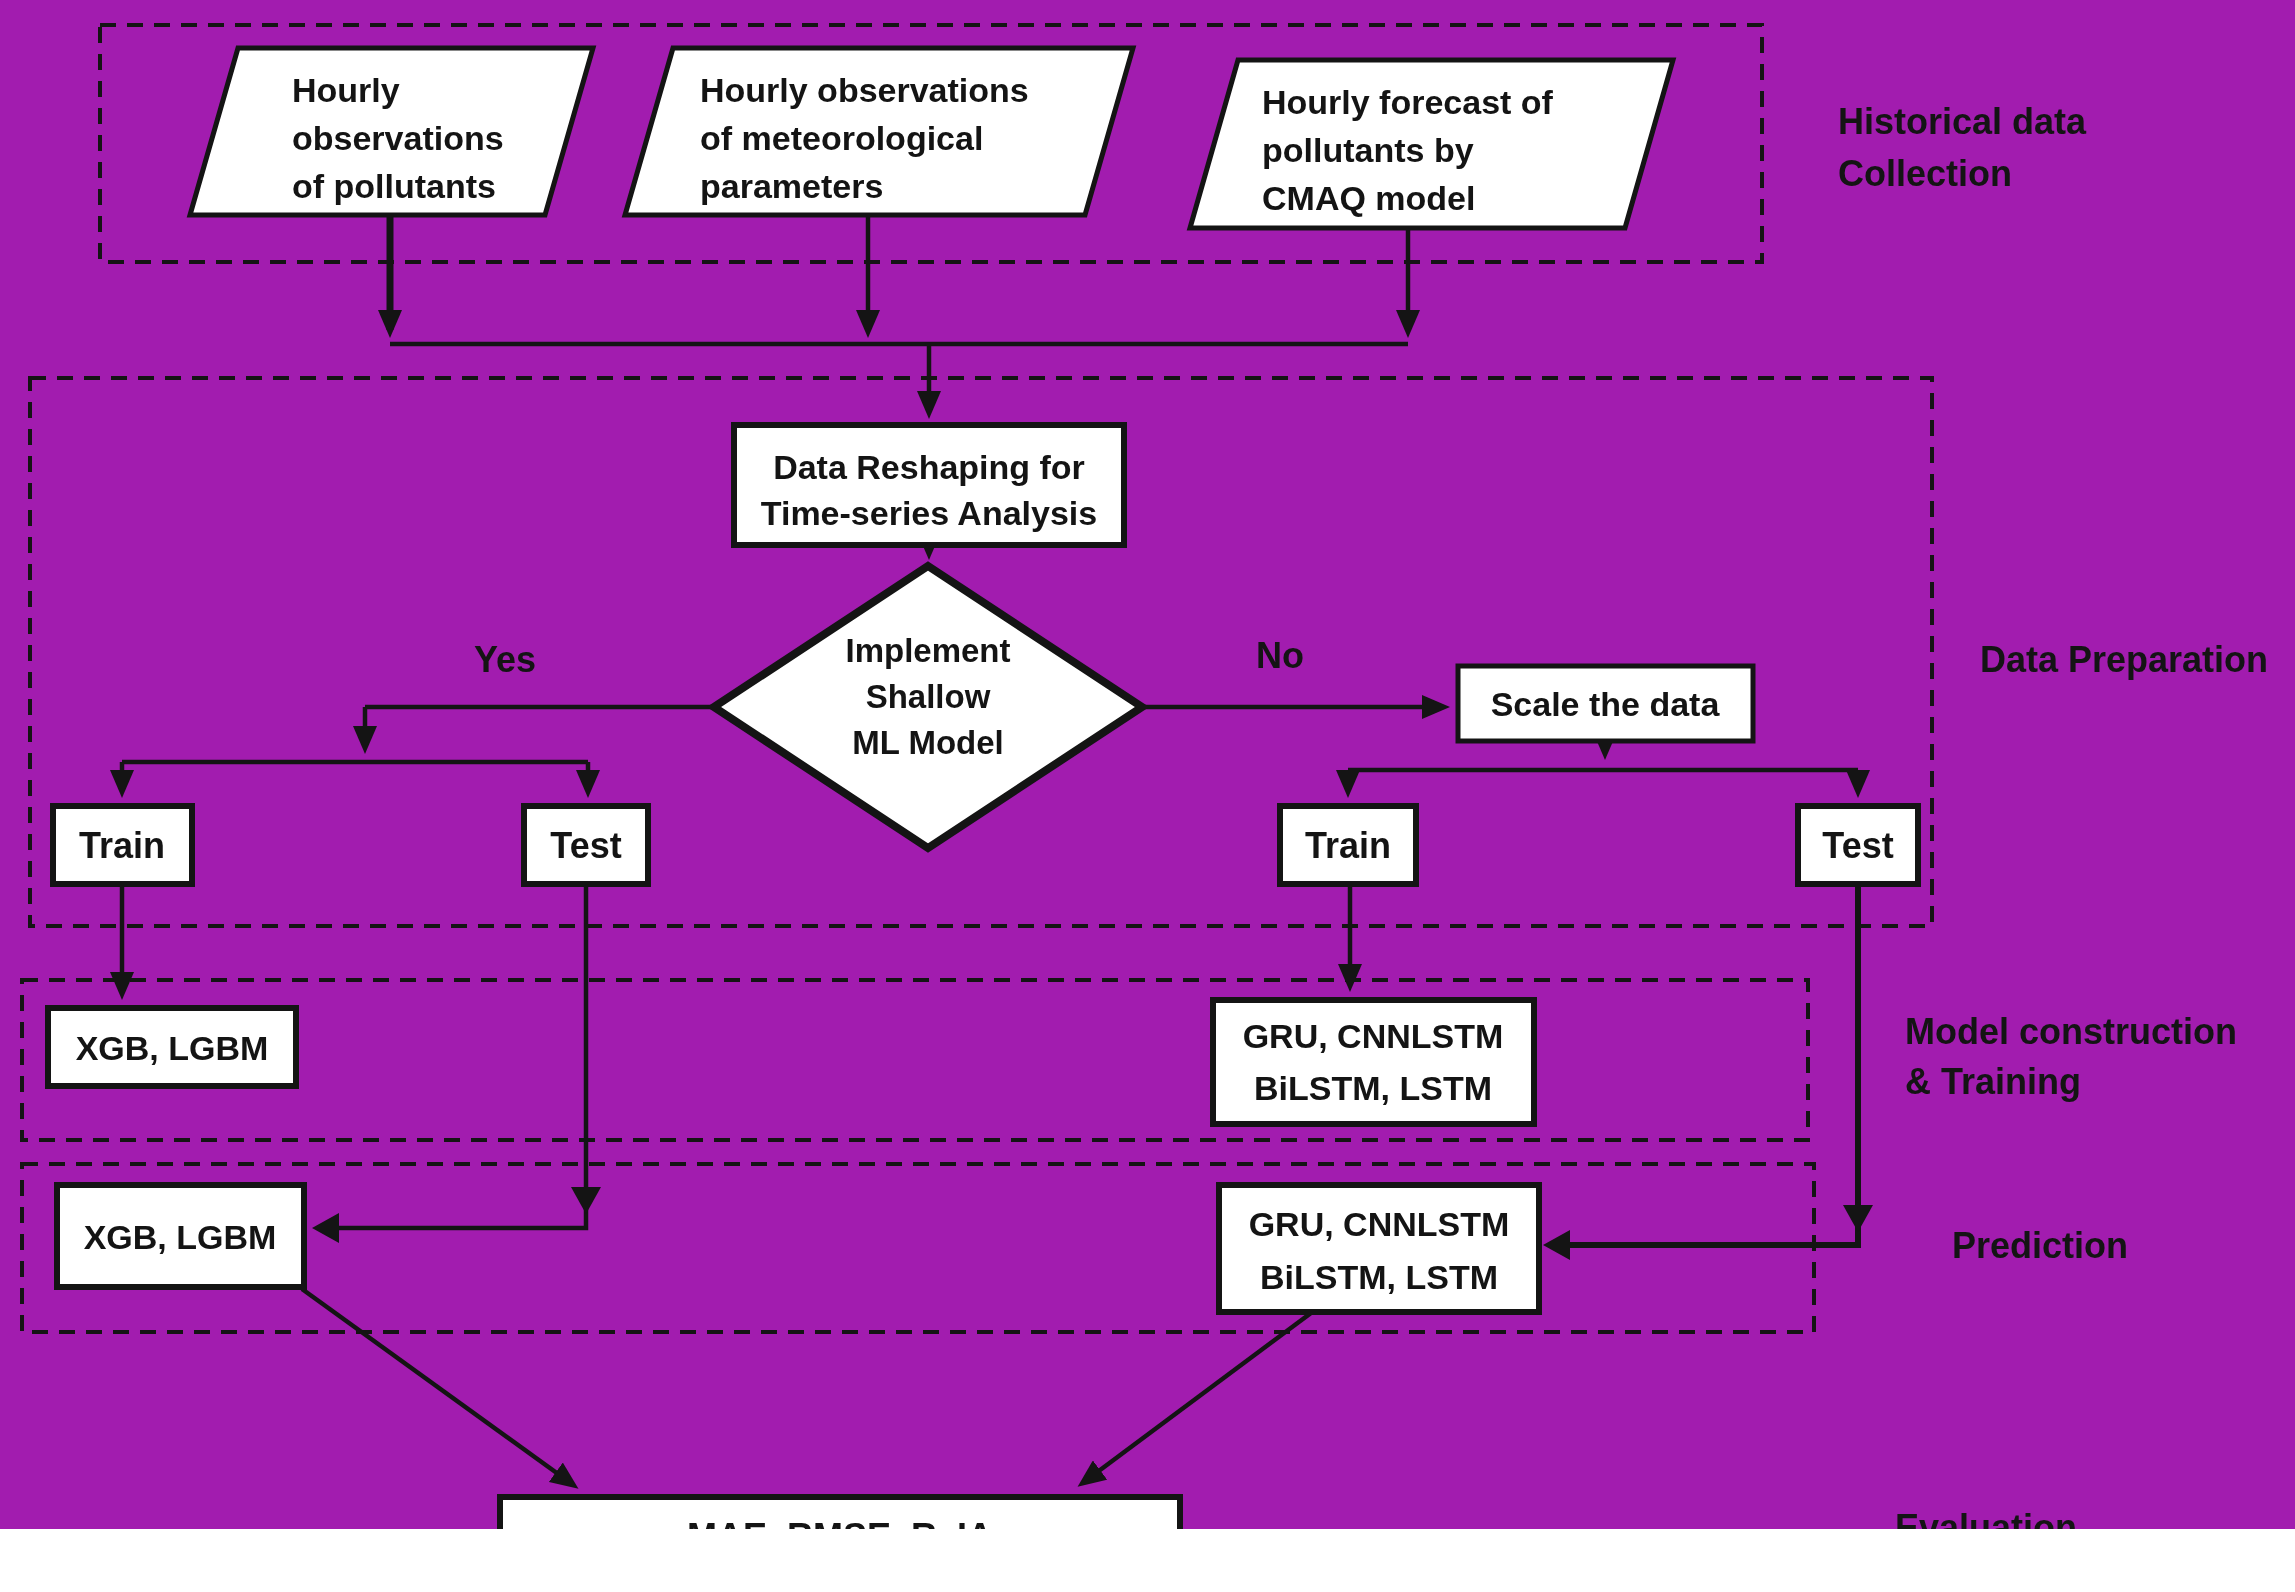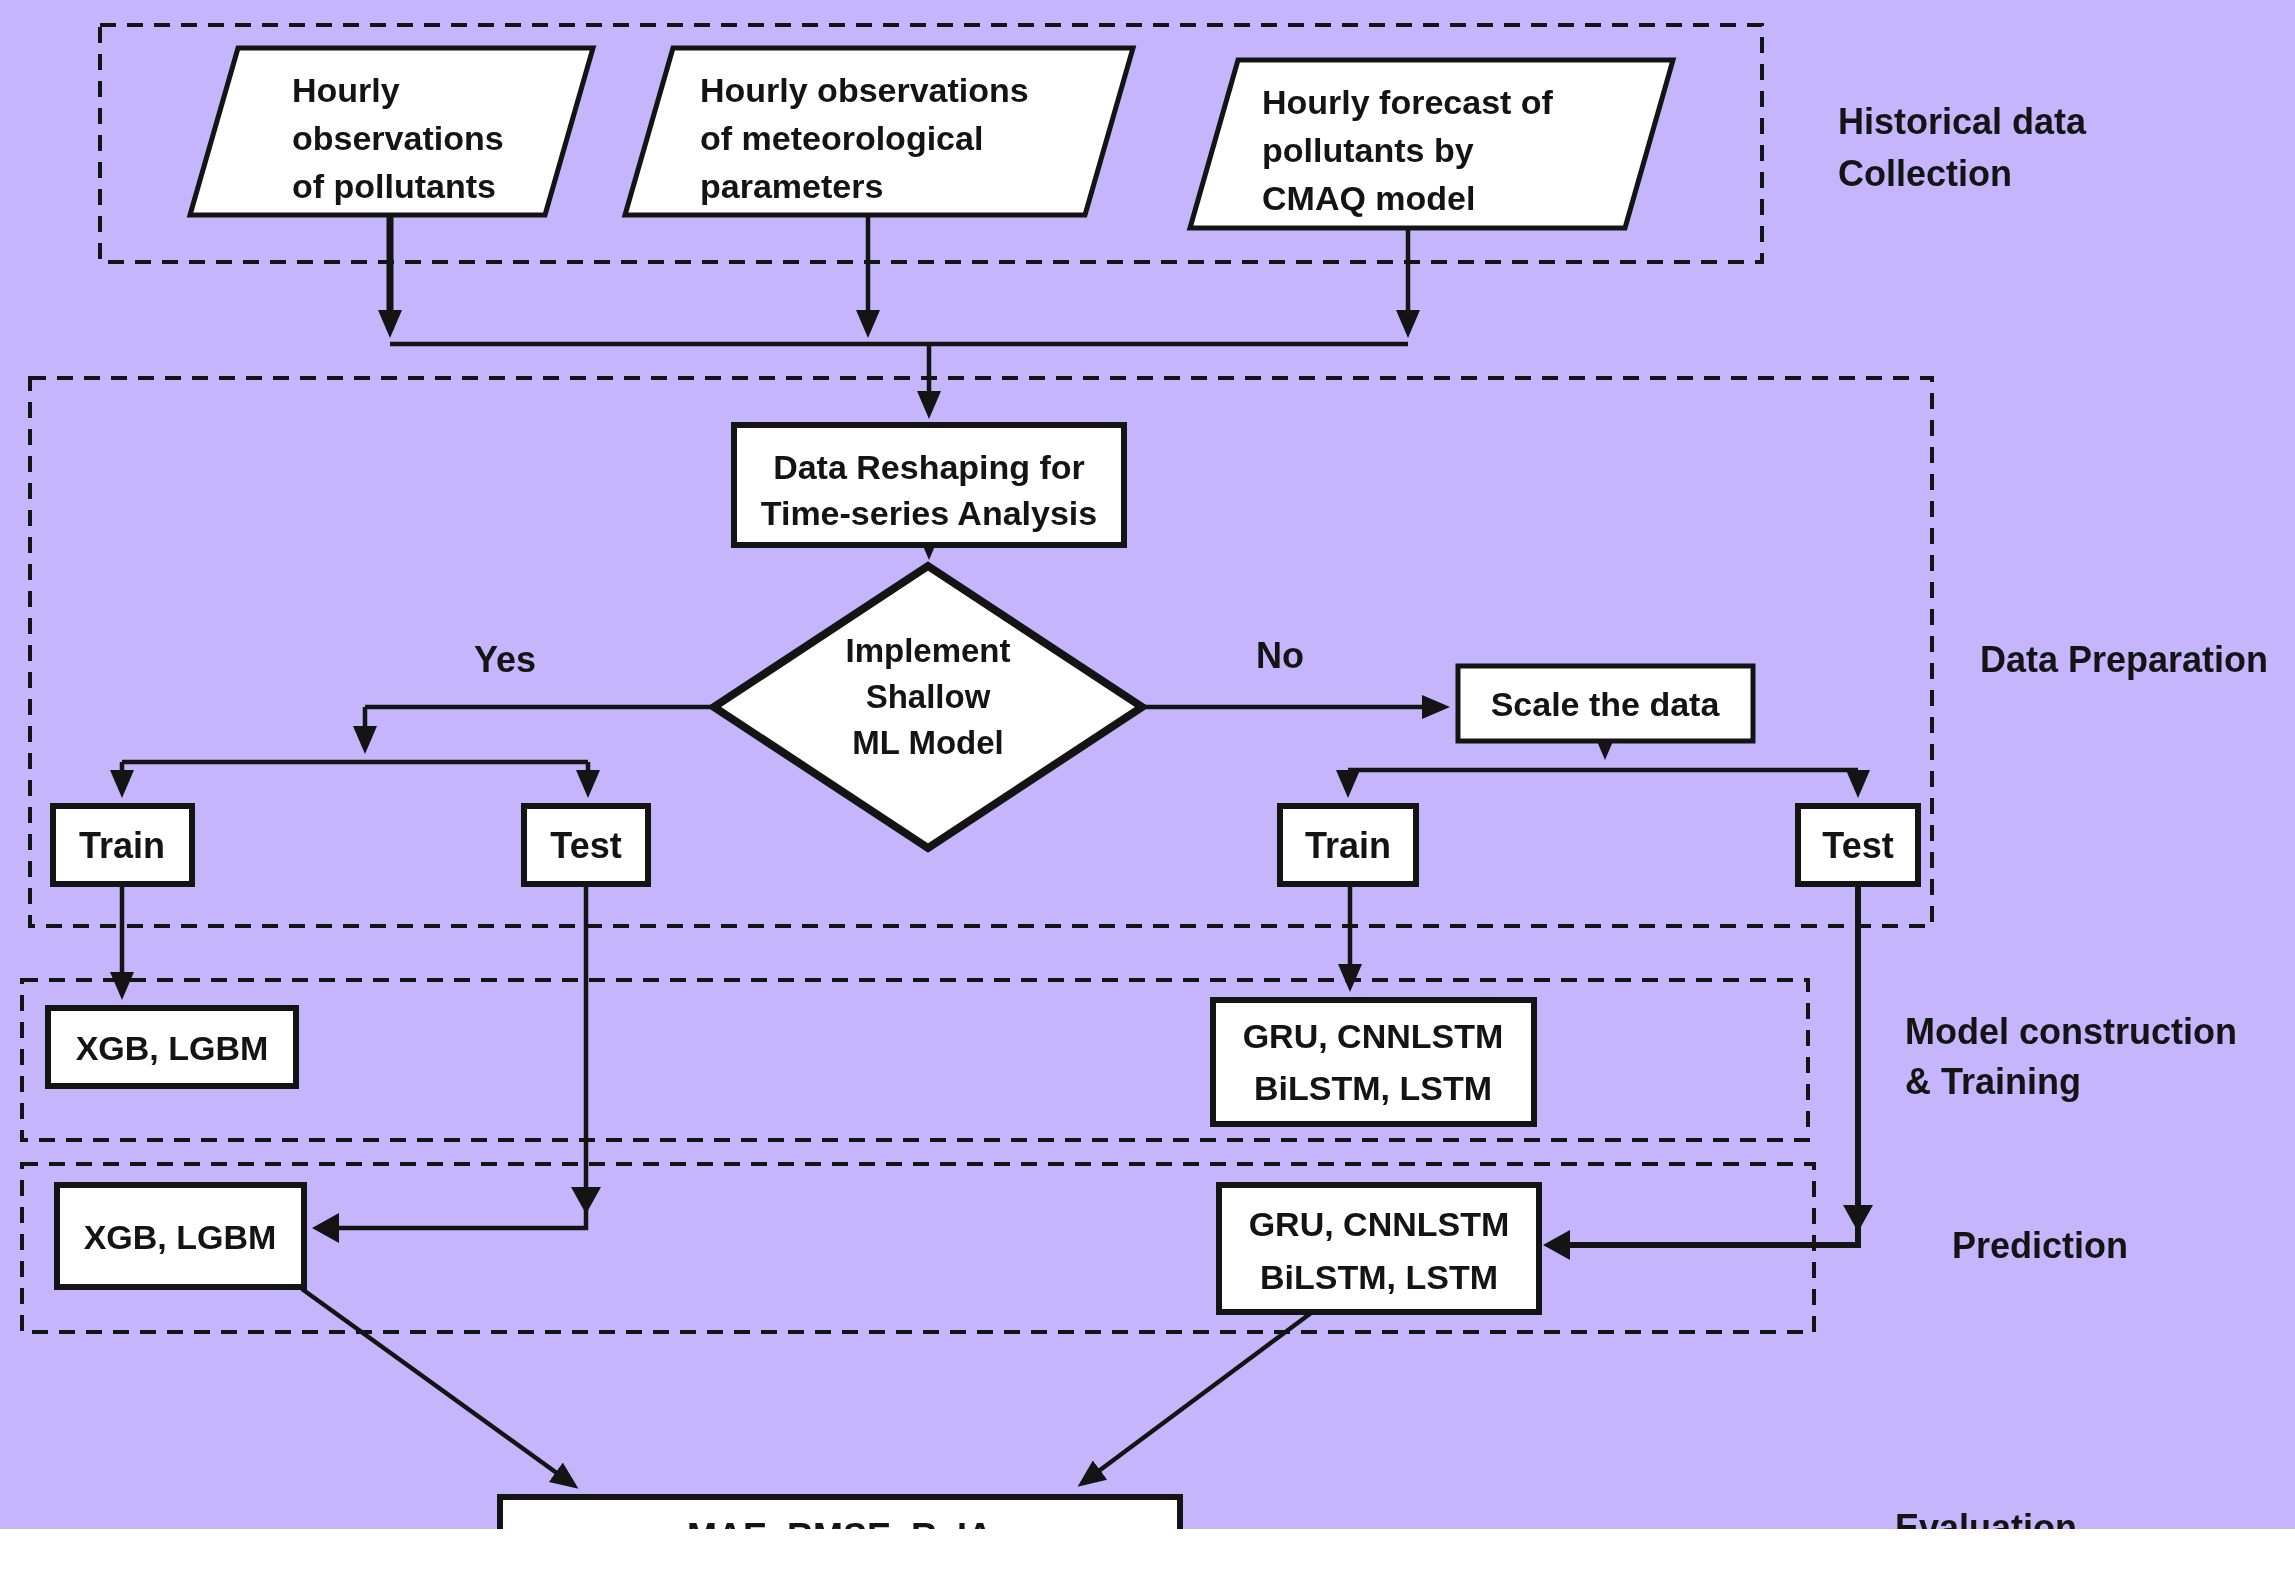--- a/index.html
+++ b/index.html
@@ -1,16 +1,16 @@
 <!DOCTYPE html>
 <html><head>
 <meta charset="utf-8">
 <style>
   html,body{margin:0;padding:0;background:#ffffff;}
-  .canvas{width:2295px;height:1529px;background:#c4b5fd;position:relative;overflow:hidden;}
+  .canvas{width:2295px;height:1529px;background:#a21caf;position:relative;overflow:hidden;}
   svg{display:block;font-family:"Liberation Sans", sans-serif;}
   text{fill:#141414;font-weight:bold;}
   .node-text{font-size:34px;}
   .big-text{font-size:36px;}
   .diamond-text{font-size:33px;}
   .side-label{font-size:36px;}
   .shape{fill:#ffffff;stroke:#141414;}
   .edge{fill:none;stroke:#141414;}
   .dashed{fill:none;stroke:#141414;stroke-width:4;stroke-dasharray:16 11;}
   .ah{fill:#141414;stroke:none;}

